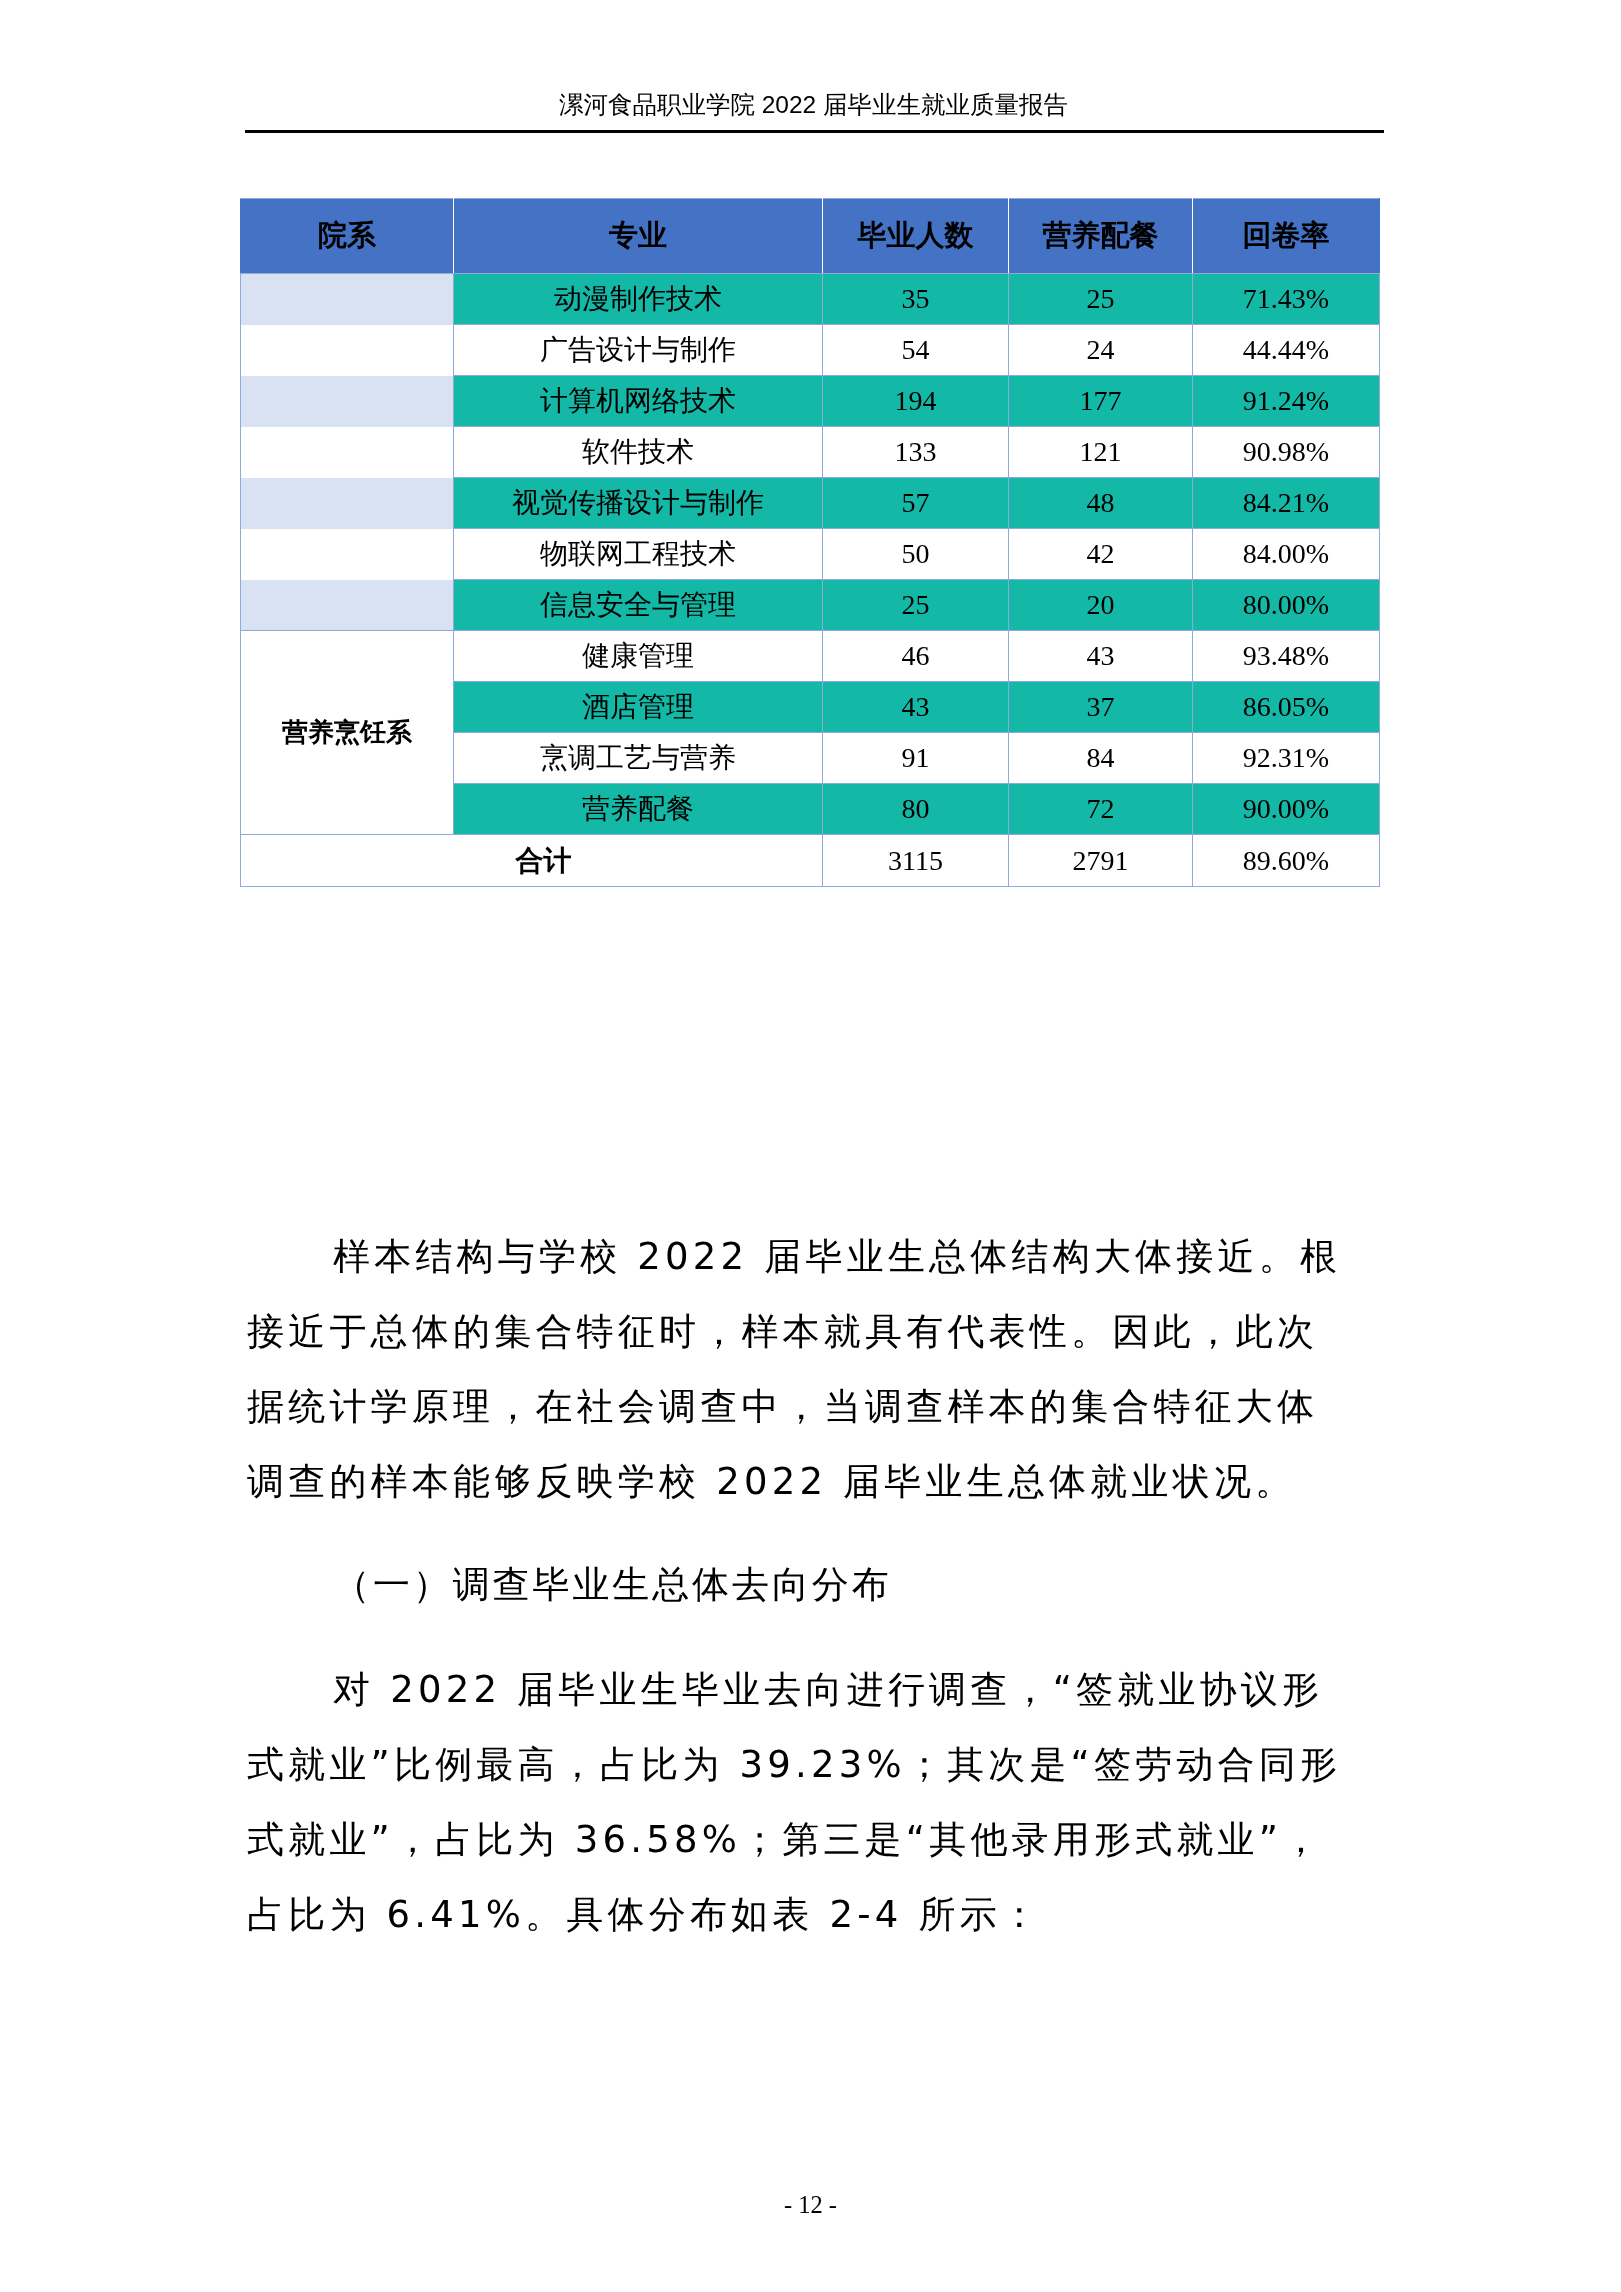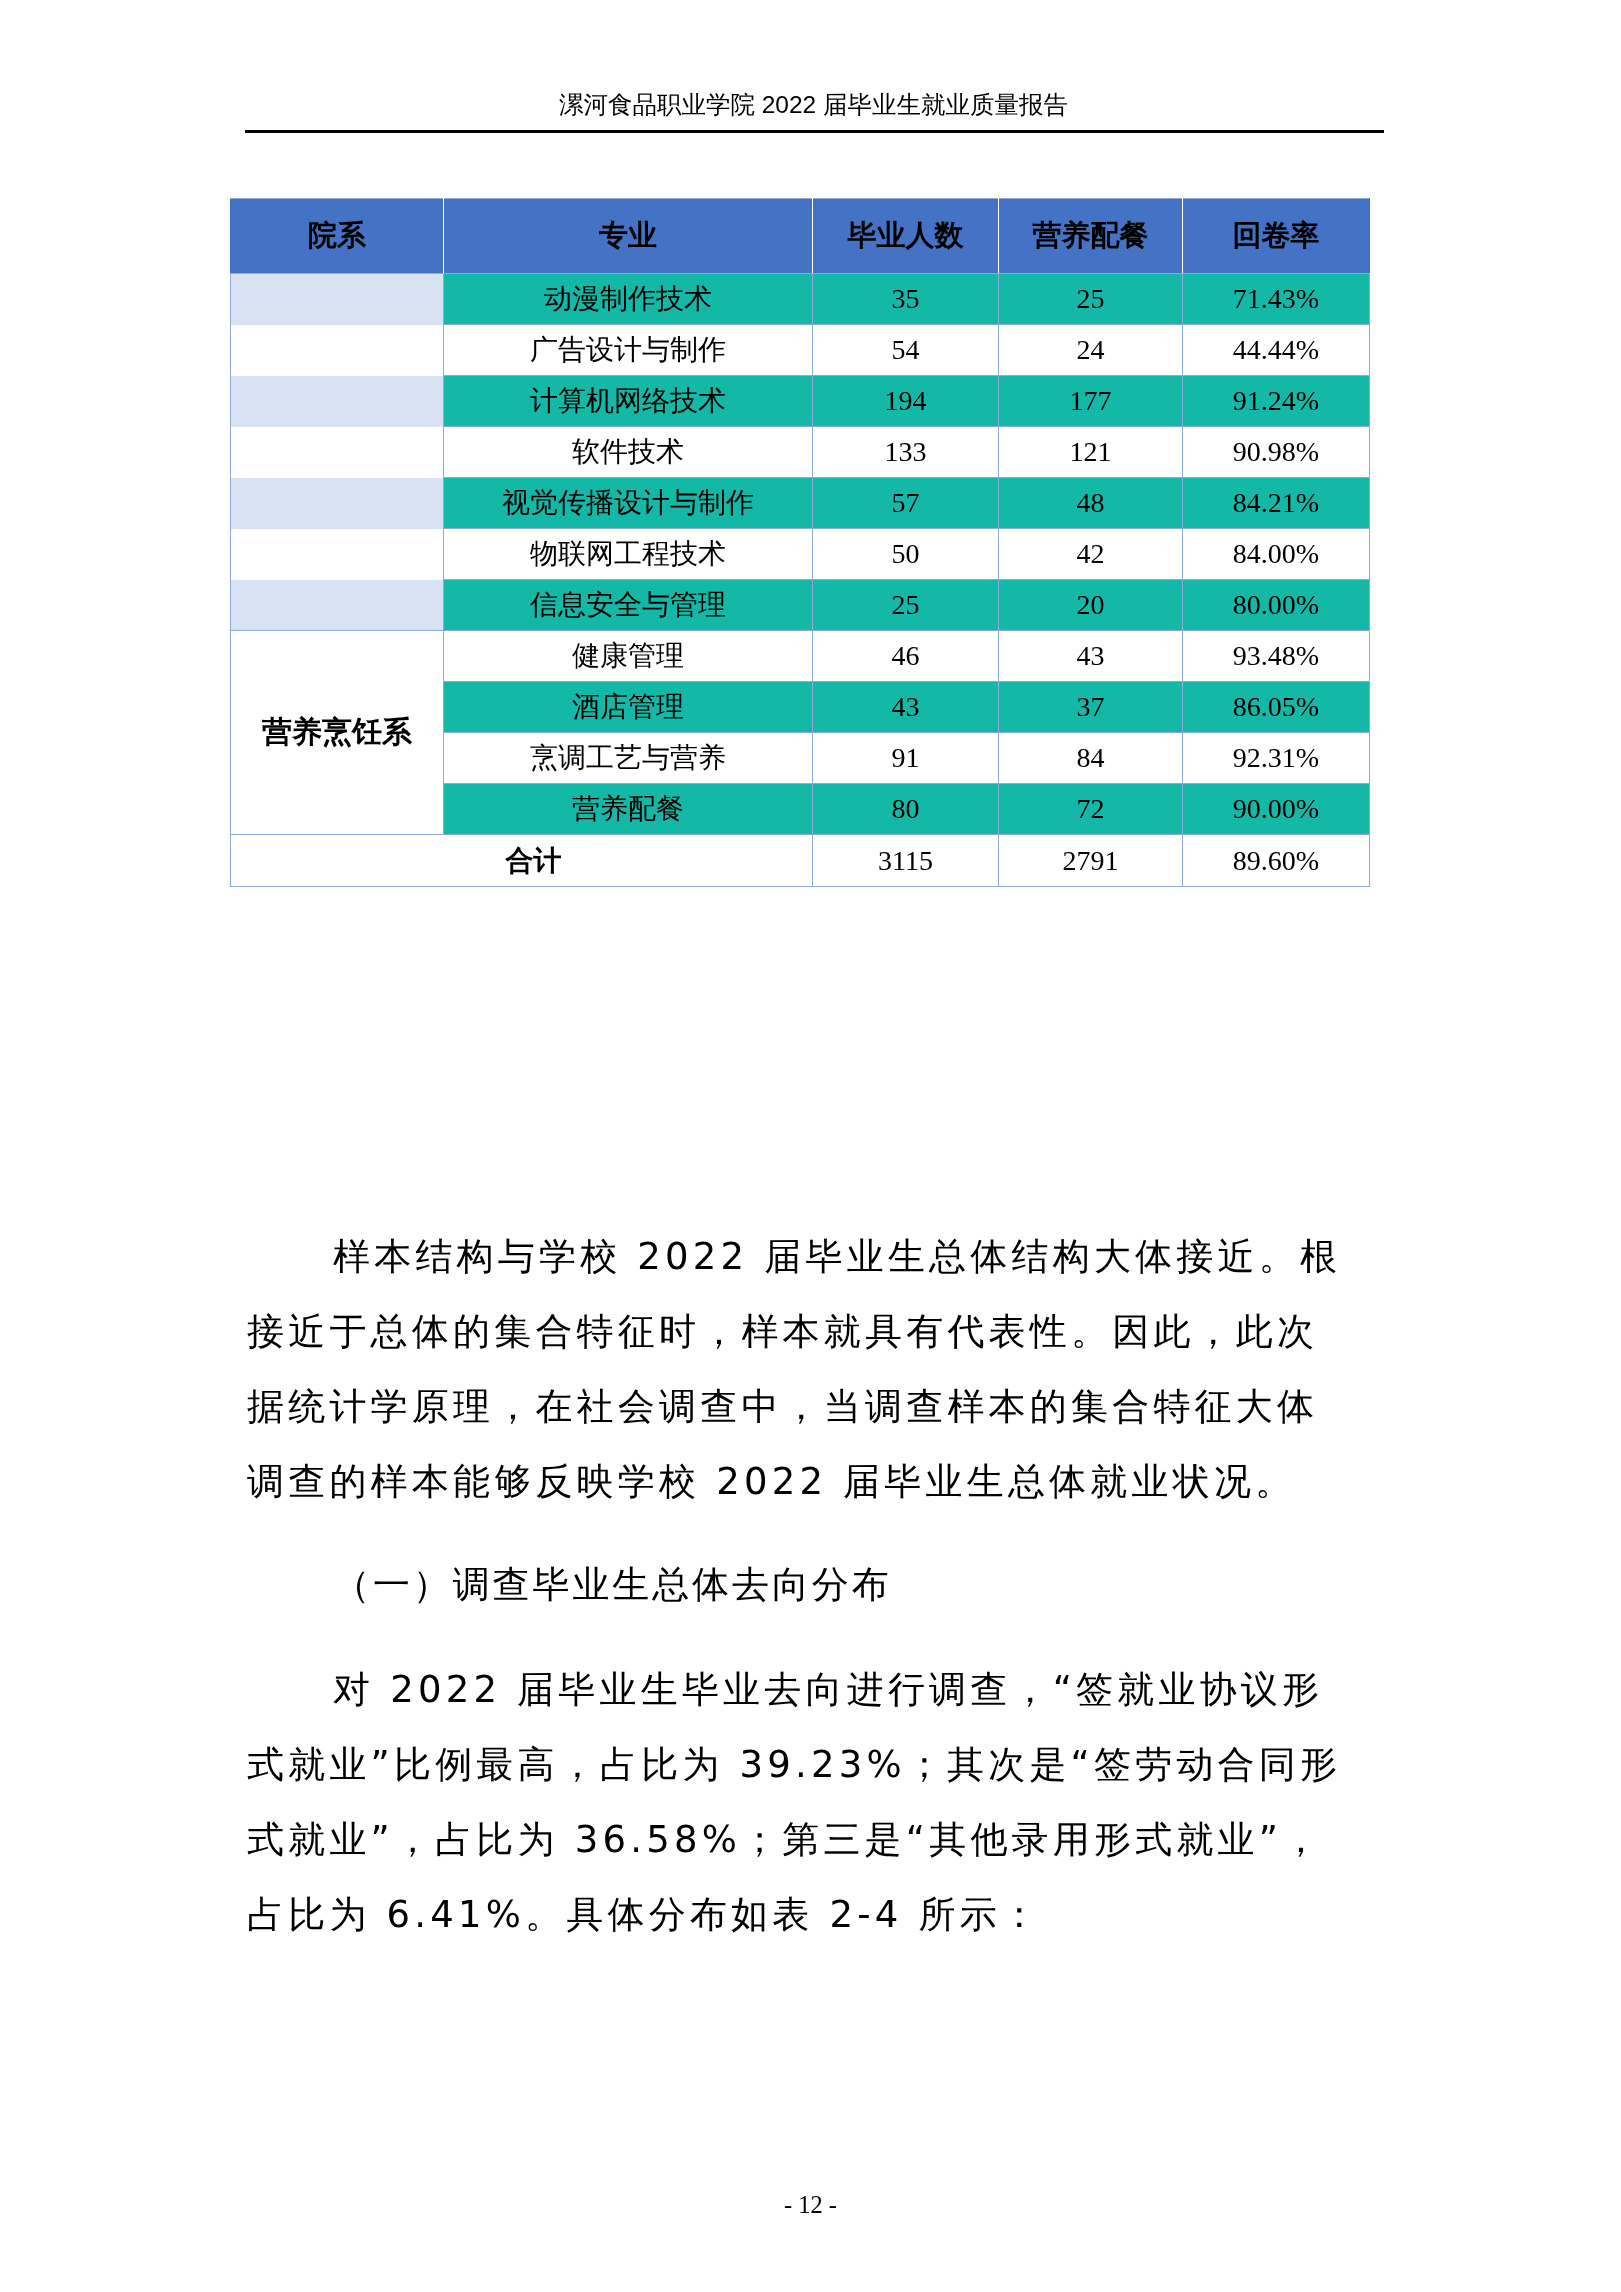--- a/index.html
+++ b/index.html
@@ -2,32 +2,32 @@
 <html><head>
 <meta charset="utf-8">
 <style>
   html, body { margin:0; padding:0; background:#ffffff; }
   body { width:1621px; height:2293px; position:relative; overflow:hidden;
          font-family:"DejaVu Serif", "Liberation Serif", serif; color:#000; }
   .page-header { position:absolute; left:245px; top:90px; width:1137px; text-align:center;
                  font-family:"Liberation Sans", "DejaVu Sans", sans-serif; font-size:24.5px; line-height:29px; }
   .header-rule { position:absolute; left:245px; top:130px; width:1139px; height:2.9px; background:#000; }
 
-  table.data { position:absolute; left:230px; top:198px; border-collapse:collapse; table-layout:fixed;
+  table.data { position:absolute; left:240px; top:198px; border-collapse:collapse; table-layout:fixed;
                font-family:"Liberation Serif", "DejaVu Serif", serif; }
   table.data td, table.data th { border:1.5px solid #8EAADB; text-align:center; vertical-align:middle;
                font-size:28px; padding:0; height:50px; }
   table.data th { background:#4472C4; font-weight:bold; height:74px; font-size:29px;
                   font-family:"DejaVu Sans", "Liberation Sans", sans-serif; border-color:#8EAADB #ffffff #8EAADB #ffffff; }
   table.data th:first-child { border-left-color:#4472C4; }
   table.data th:last-child { border-right-color:#4472C4; }
   table.data td.major { font-family:"DejaVu Sans", "Liberation Sans", sans-serif; font-size:28px; }
   table.data tr.band td { background:#14b8a6; }
   table.data td.dept { background:#ffffff !important; font-weight:bold;
-                       font-family:"DejaVu Sans", "Liberation Sans", sans-serif; font-size:30px; }
+                       font-family:"DejaVu Sans", "Liberation Sans", sans-serif; font-size:26px; }
   table.data td.dept-cont { border-top-color:transparent; border-bottom-color:transparent; }
   table.data tr.band td.dept-cont { background:#D9E2F3; }
   table.data tr:not(.band) td.dept-cont { background:#ffffff; }
   table.data td.total-label { font-weight:bold; font-family:"DejaVu Sans", "Liberation Sans", sans-serif; background:#fff;padding-left:24px; }
   table.data tr.total td { background:#fff; height:51px; }
 
   .para { position:absolute; left:247px; width:1137px; font-family:"DejaVu Sans", "Liberation Sans", sans-serif;
           font-size:37px; line-height:75px; letter-spacing:4.2px; text-align:justify; }
   .para .line { display:block; white-space:nowrap; }
   .indent { padding-left:86px; }

